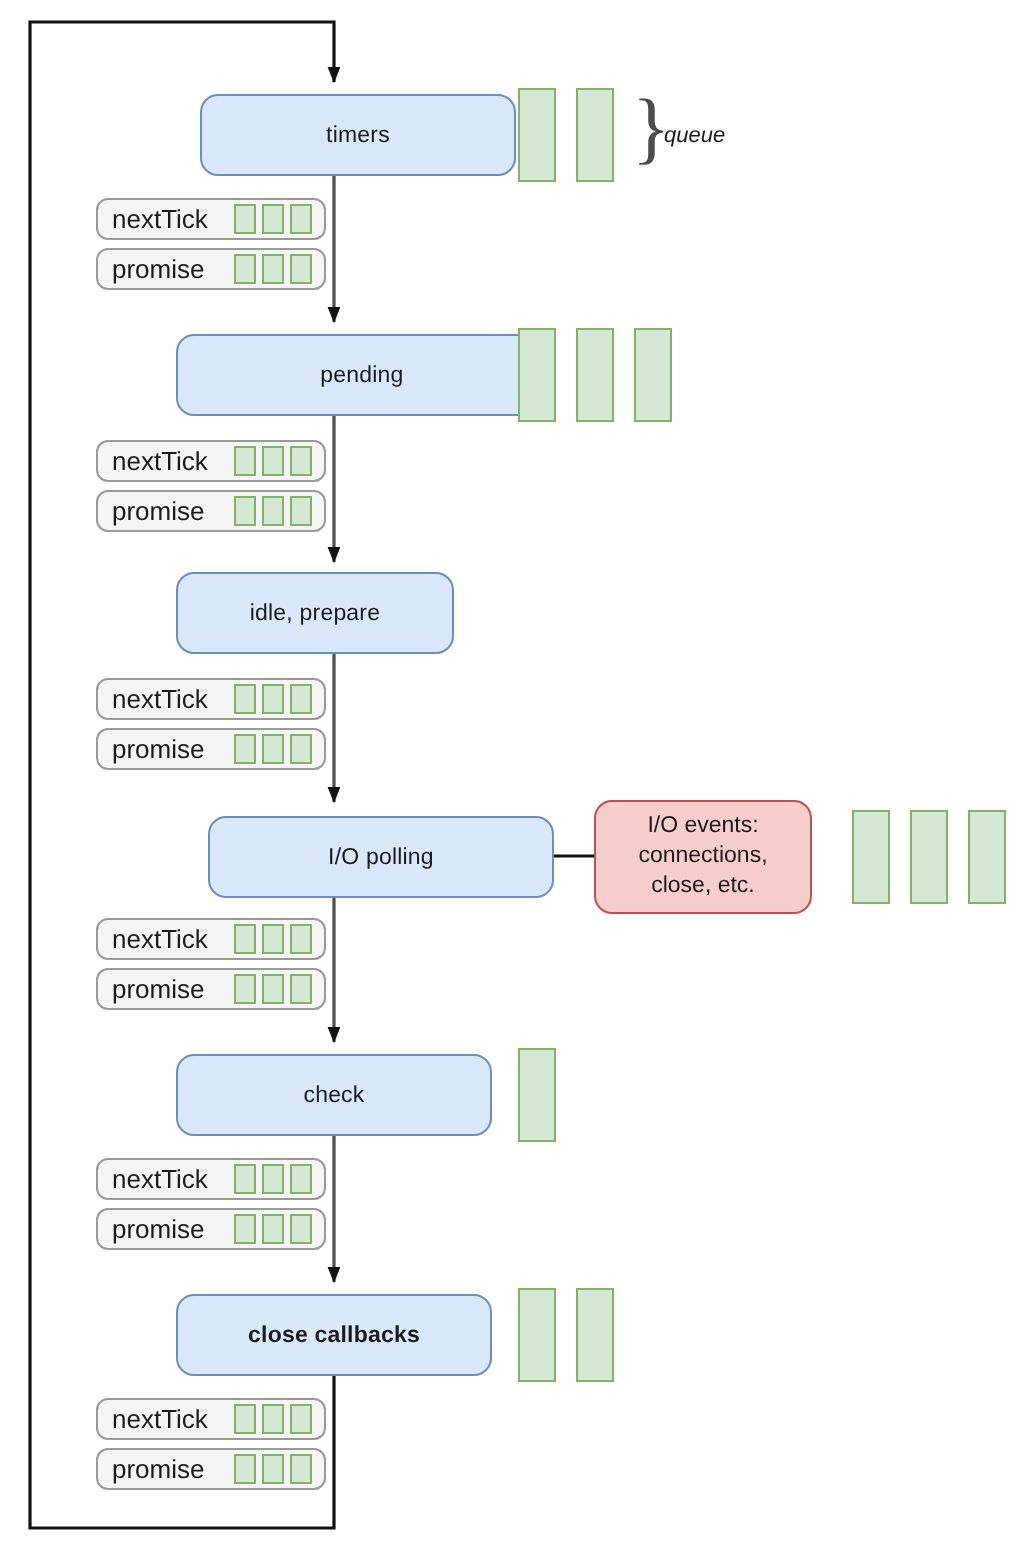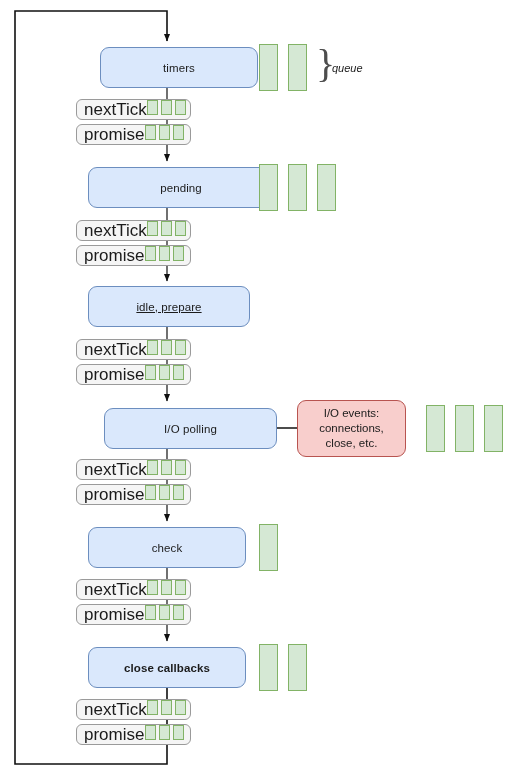--- a/index.html
+++ b/index.html
@@ -53,23 +53,23 @@
     line-height: 15px;
     text-align: center;
   }
   .micro-row {
     position: absolute;
     box-sizing: border-box;
     background: #f5f5f5;
     border: 1px solid #9a9a9a;
     border-radius: 6px;
     display: flex;
-    font-size: 17px;
+    align-items: center;
+    font-size: 13px;
     color: #1b1b1b;
-    margin-left: 28px;
   }
   .micro-label {
     padding-left: 7px;
     white-space: nowrap;
   }
   .micro-slots {
     display: flex;
     gap: 3px;
     margin-left: auto;
     margin-right: 6px;
@@ -183,21 +183,21 @@
   </div>
   <div class="micro-row" style="left:48px; top:245px; width:115px; height:21px;">
     <span class="micro-label">promise</span>
     <span class="micro-slots">
       <span class="micro-slot"></span>
       <span class="micro-slot"></span>
       <span class="micro-slot"></span>
     </span>
   </div>
 
-  <div class="phase-box" style="left:88px; top:286px; width:162px; height:41px;text-decoration:underline;">
+  <div class="phase-box" style="left:88px; top:286px; width:139px; height:41px;">
     <span>idle, prepare</span>
   </div>
 
   <div class="micro-row" style="left:48px; top:339px; width:115px; height:21px;">
     <span class="micro-label">nextTick</span>
     <span class="micro-slots">
       <span class="micro-slot"></span>
       <span class="micro-slot"></span>
       <span class="micro-slot"></span>
     </span>

